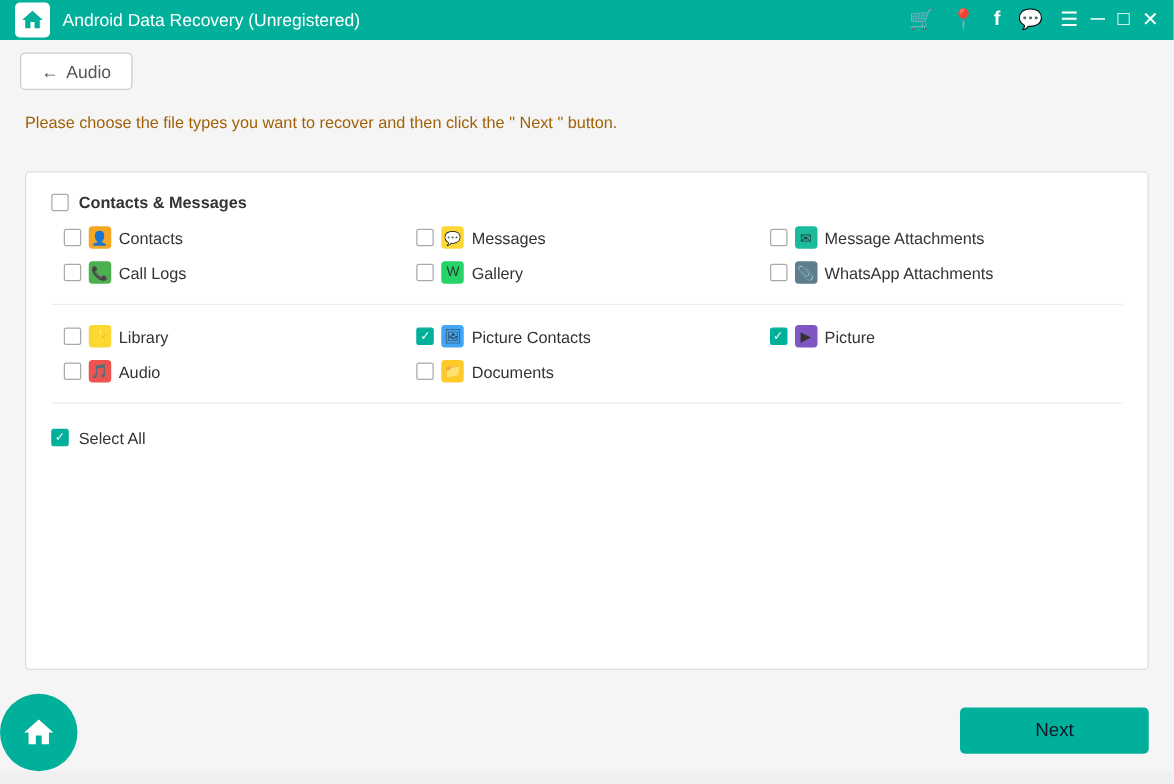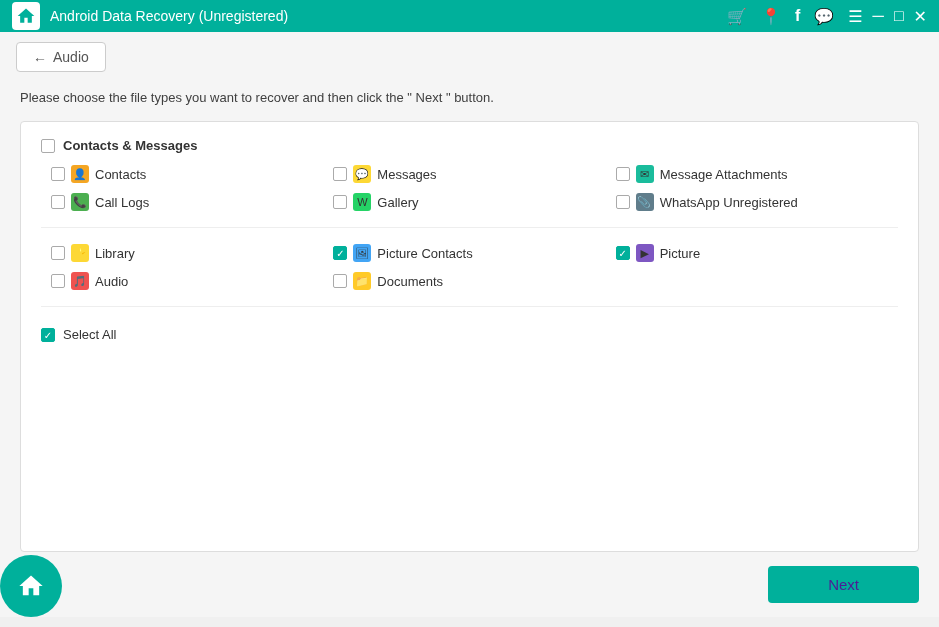--- a/index.html
+++ b/index.html
@@ -42,26 +42,26 @@
       cursor: pointer;
       font-size: 13px;
       color: #333;
     }
     .back-btn span { font-size: 14px; color: #555; }
 
     
     .instruction {
       padding: 8px 20px 16px 20px;
       font-size: 13px;
-      color: #404040;
+      color: #a16207;
     }
 
     
     .panel {
-      margin: 0 20px;
+      margin: 16px 20px;
       background: white;
       border: 1px solid #ddd;
       border-radius: 4px;
       padding: 16px 20px 20px 20px;
       flex: 1;
     }
 
     .section-header {
       display: flex; align-items: center; gap: 8px;
       font-size: 13px; color: #333; font-weight: bold;
@@ -95,21 +95,21 @@
       display: flex; align-items: center; justify-content: center;
       cursor: pointer;
       flex-shrink: 0;
     }
     .cb-outer.checked { background: #00b09b; border-color: #00b09b; }
     .cb-outer.checked::after { content: '✓'; color: white; font-size: 10px; }
 
     .section-divider { border-top: 1px solid #eee; margin: 12px 0 16px; }
 
     .select-all-row {
-      display: flex; align-items: flex-end; gap: 8px;
+      display: flex; align-items: flex-start; gap: 8px;
       font-size: 13px; color: #333;
       padding-top: 4px;
     }
     .cb-teal {
       width: 14px; height: 14px;
       background: #00b09b;
       border: 1px solid #00b09b;
       border-radius: 2px;
       display: flex; align-items: center; justify-content: center;
       cursor: pointer;
@@ -120,21 +120,21 @@
     
     .bottom-area {
       display: flex;
       justify-content: flex-end;
       align-items: center;
       padding: 14px 20px;
       position: relative;
     }
     .next-btn {
       background: #00b09b;
-      color: #4c1d95;
+      color: #0f172a;
       border: none;
       border-radius: 4px;
       padding: 10px 60px;
       font-size: 15px;
       cursor: pointer;
     }
 
     
     .home-circle {
       position: absolute;
@@ -223,21 +223,21 @@
 
       <div class="checkbox-item">
         <div class="cb-outer"></div>
         <div class="icon-box" style="background:#25d366;">W</div>
         <span>Gallery</span>
       </div>
 
       <div class="checkbox-item">
         <div class="cb-outer"></div>
         <div class="icon-box" style="background:#607d8b;">📎</div>
-        <span>WhatsApp Unregistered</span>
+        <span>WhatsApp Attachments</span>
       </div>
     </div>
 
     <div class="section-divider"></div>
 
 
     <div class="checkbox-grid">
 
       <div class="checkbox-item">
         <div class="cb-outer"></div>

